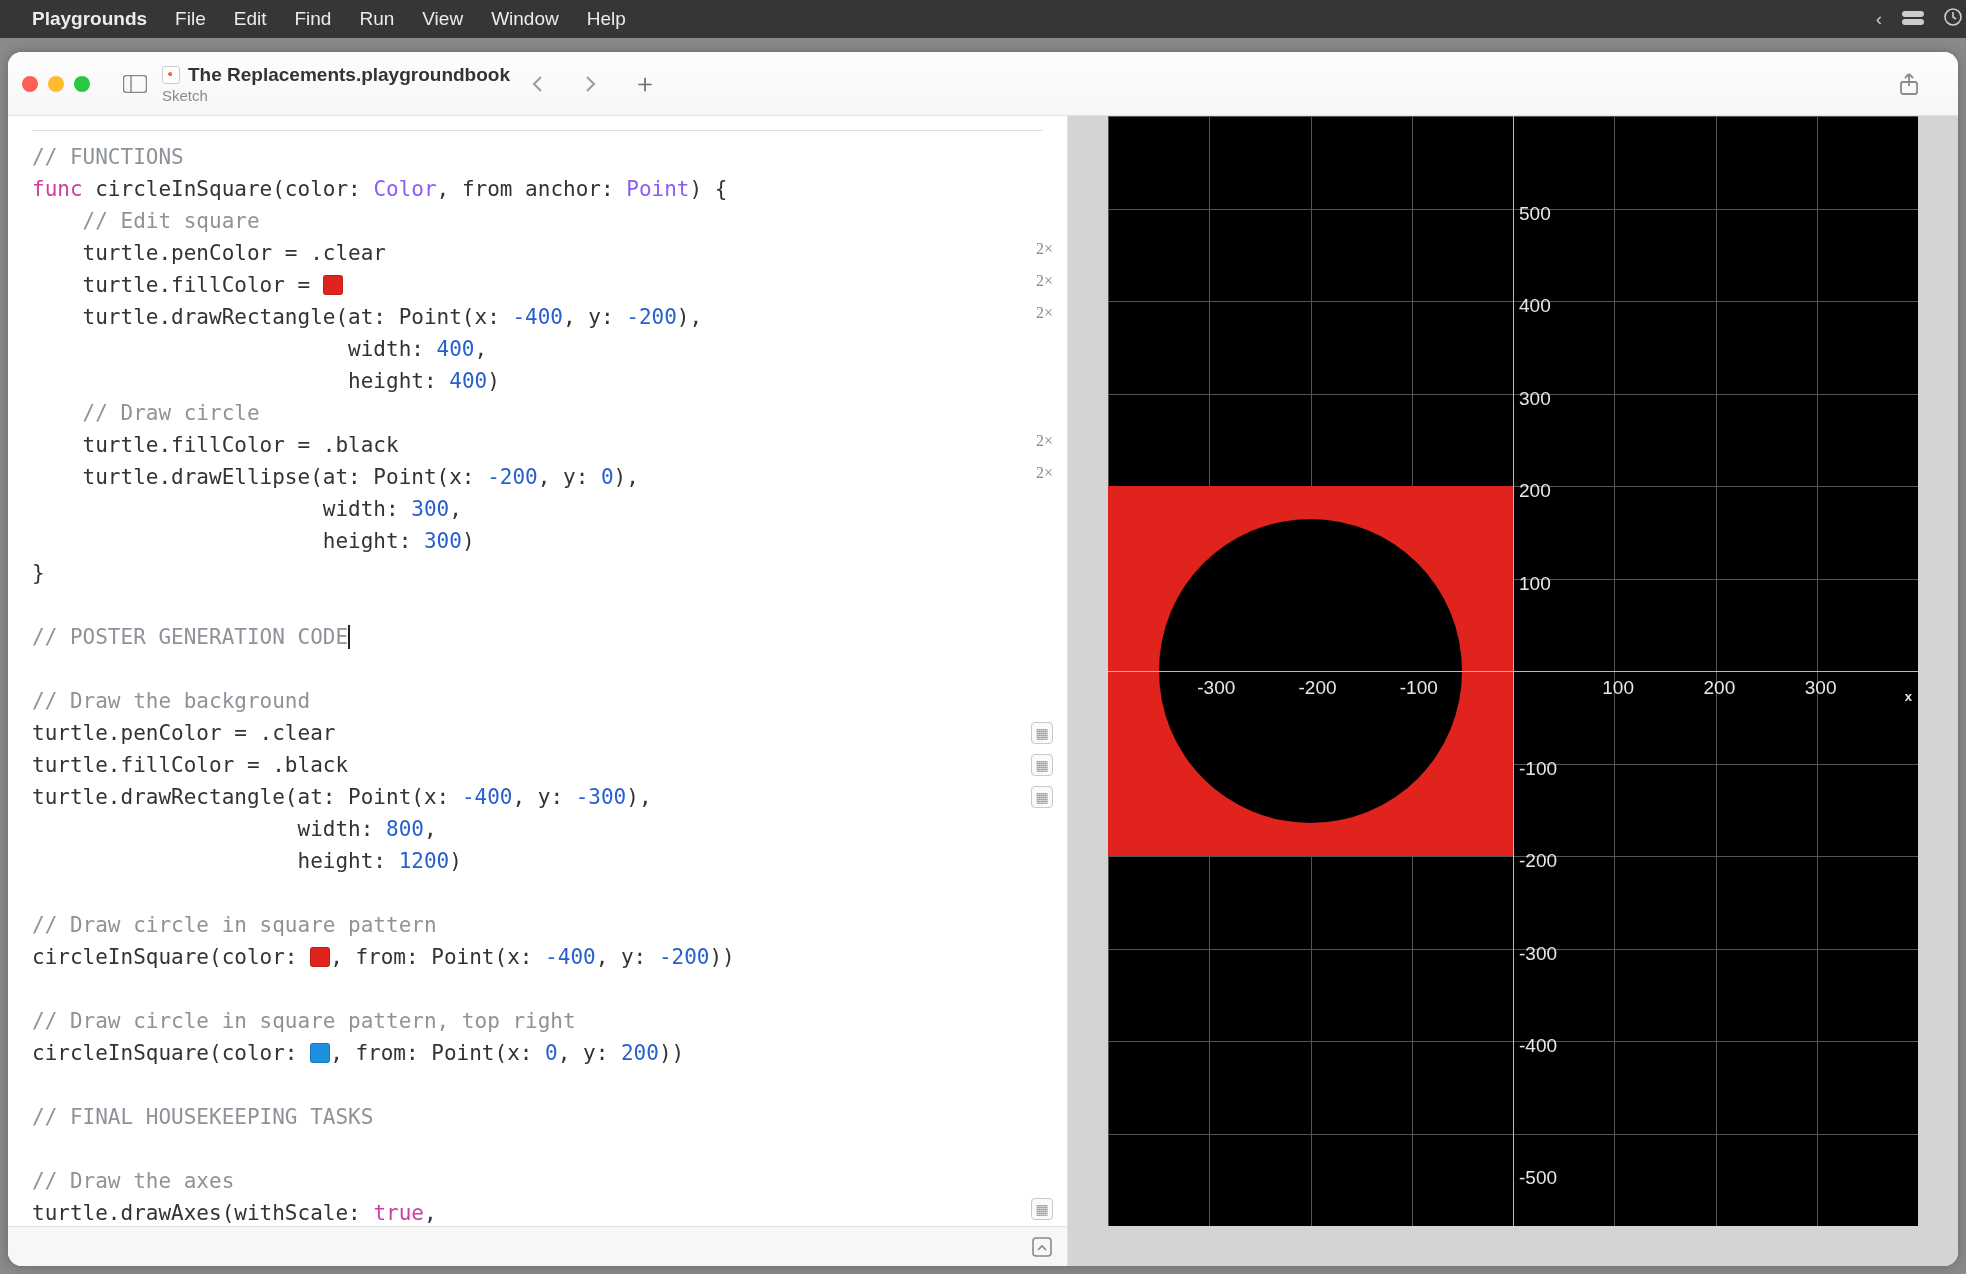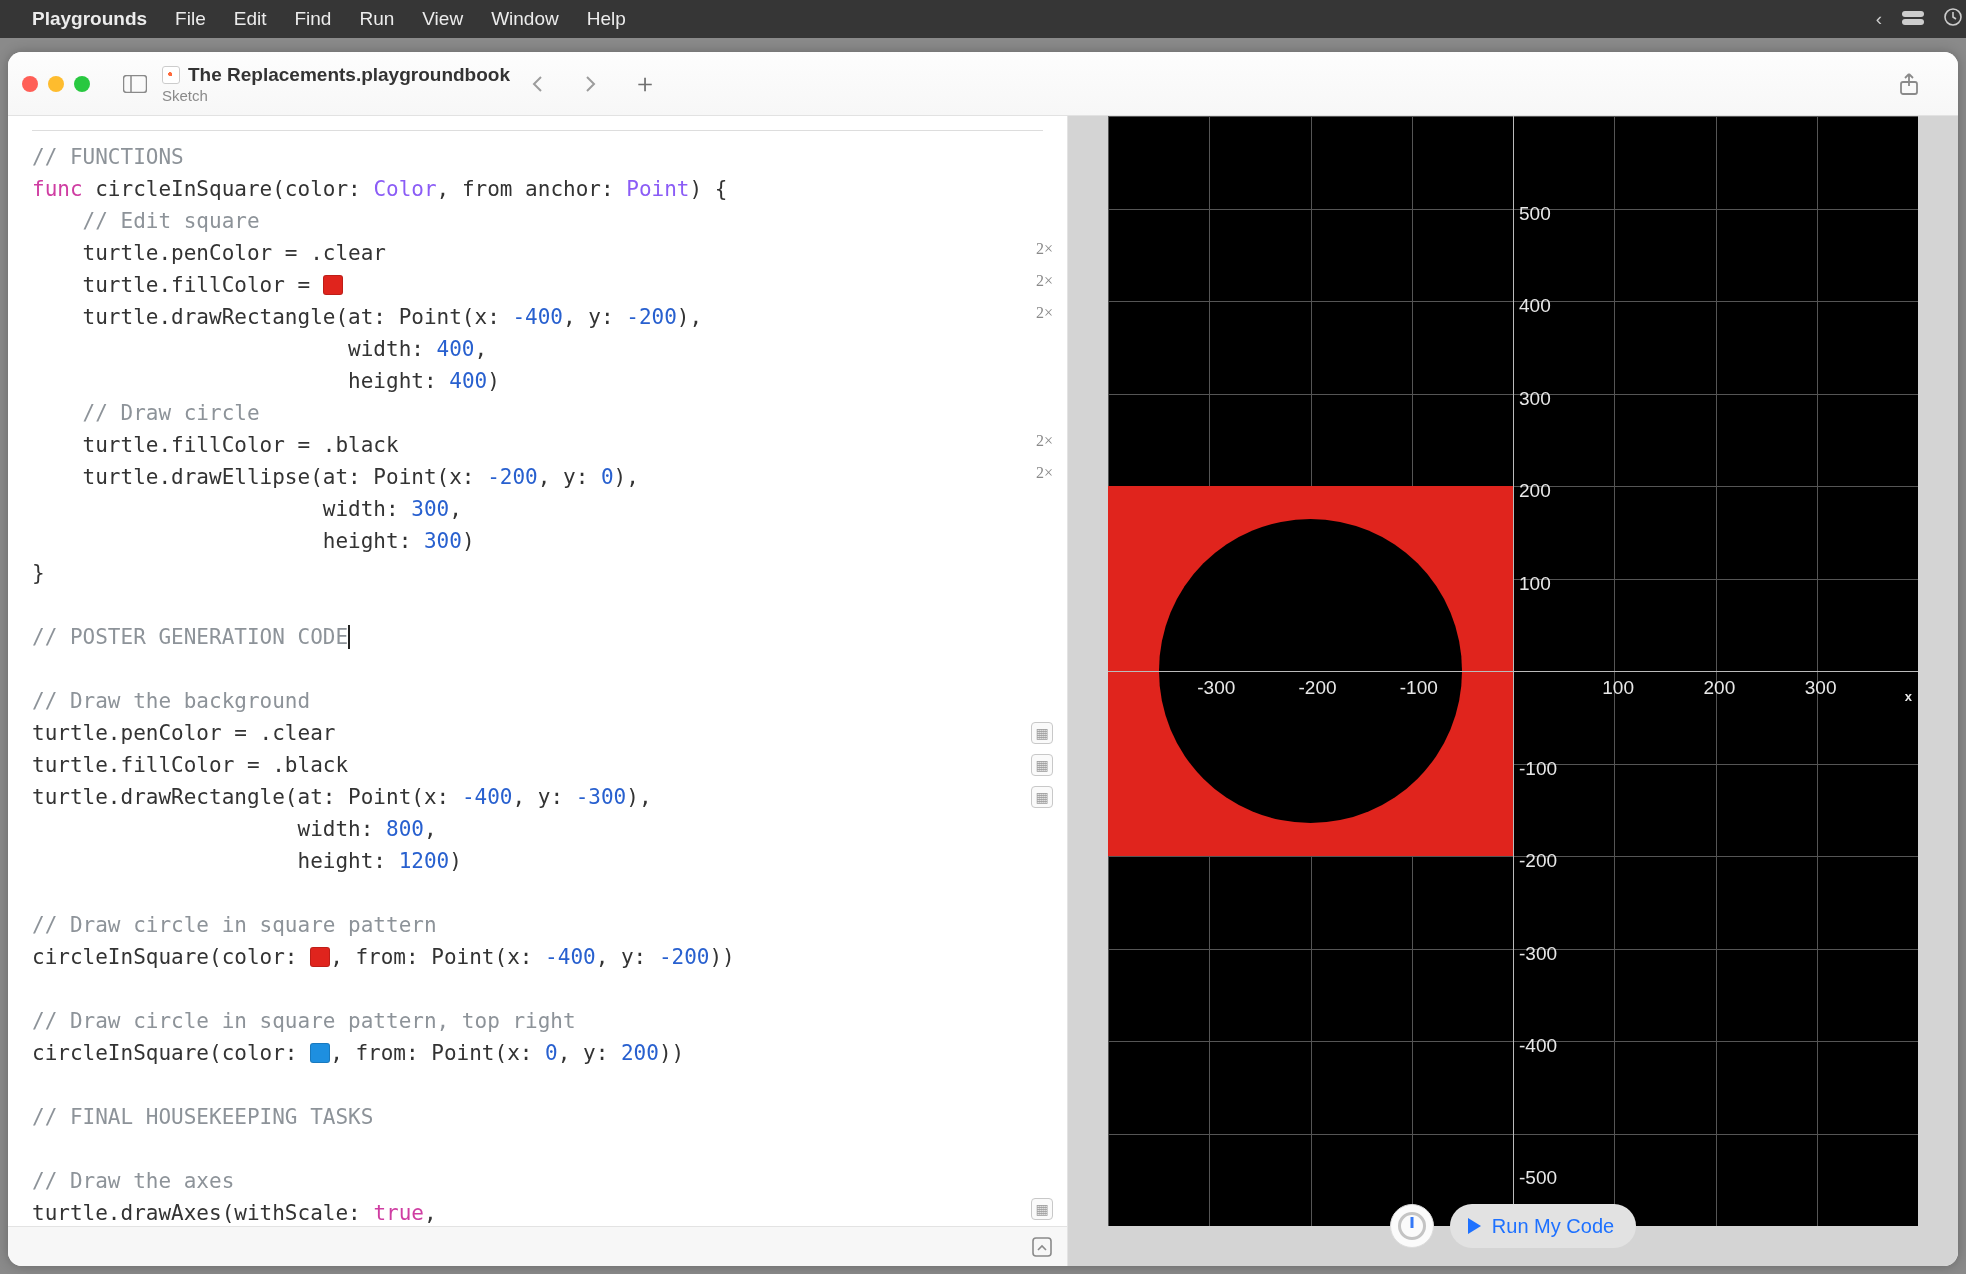--- a/index.html
+++ b/index.html
@@ -311,26 +311,15 @@
             <div class="tick-label" style="left: 411px; top: 456.5px;">100</div>
             <div class="tick-label" style="left: 411px; top: 641.5px;">-100</div>
             <div class="tick-label" style="left: 411px; top: 734px;">-200</div>
             <div class="tick-label" style="left: 411px; top: 826.5px;">-300</div>
             <div class="tick-label" style="left: 411px; top: 919px;">-400</div>
             <div class="tick-label" style="left: 411px; top: 1051px;">-500</div>
             <div class="axis-letter" style="right: 6px; top: 573px;">x</div>
           </div>
       </div>
 
-      <div class="run-row">
-        <div class="speed-btn">
-          <div class="speed-dial"></div>
-        </div>
-        <div class="run-btn">
-          <svg width="16" height="18" viewBox="0 0 16 18">
-              <path d="M2 1l13 8-13 8z"></path>
-            </svg>
-          <span>Run My Code</span>
-        </div>
-      </div>
     </div>
   </div>
 </div>
 
 </body></html>

